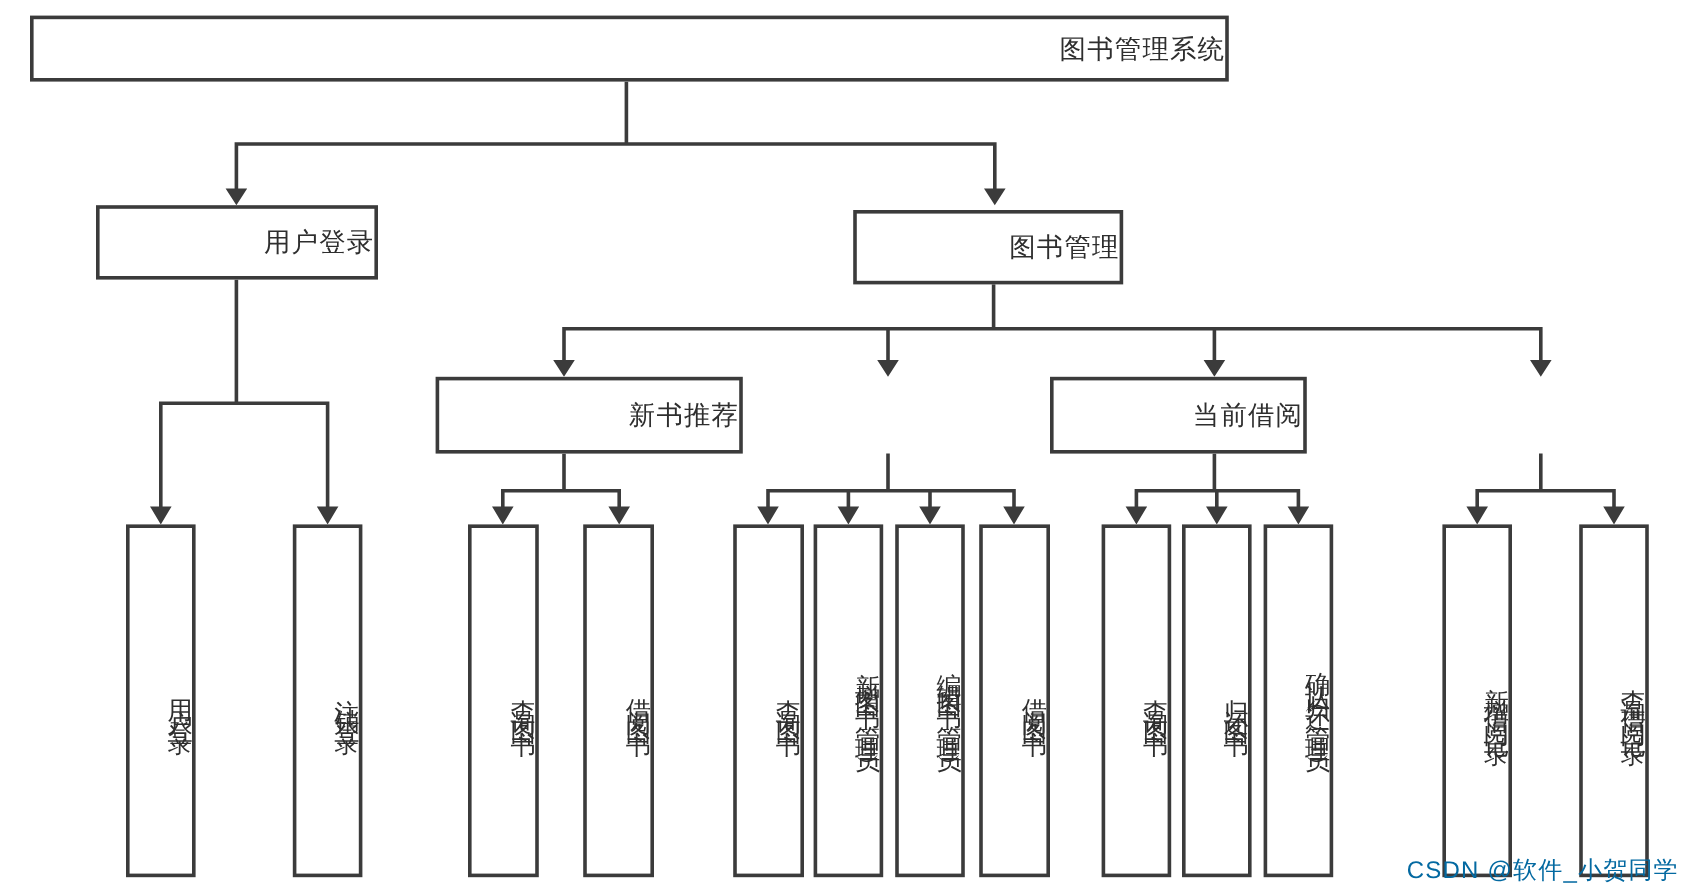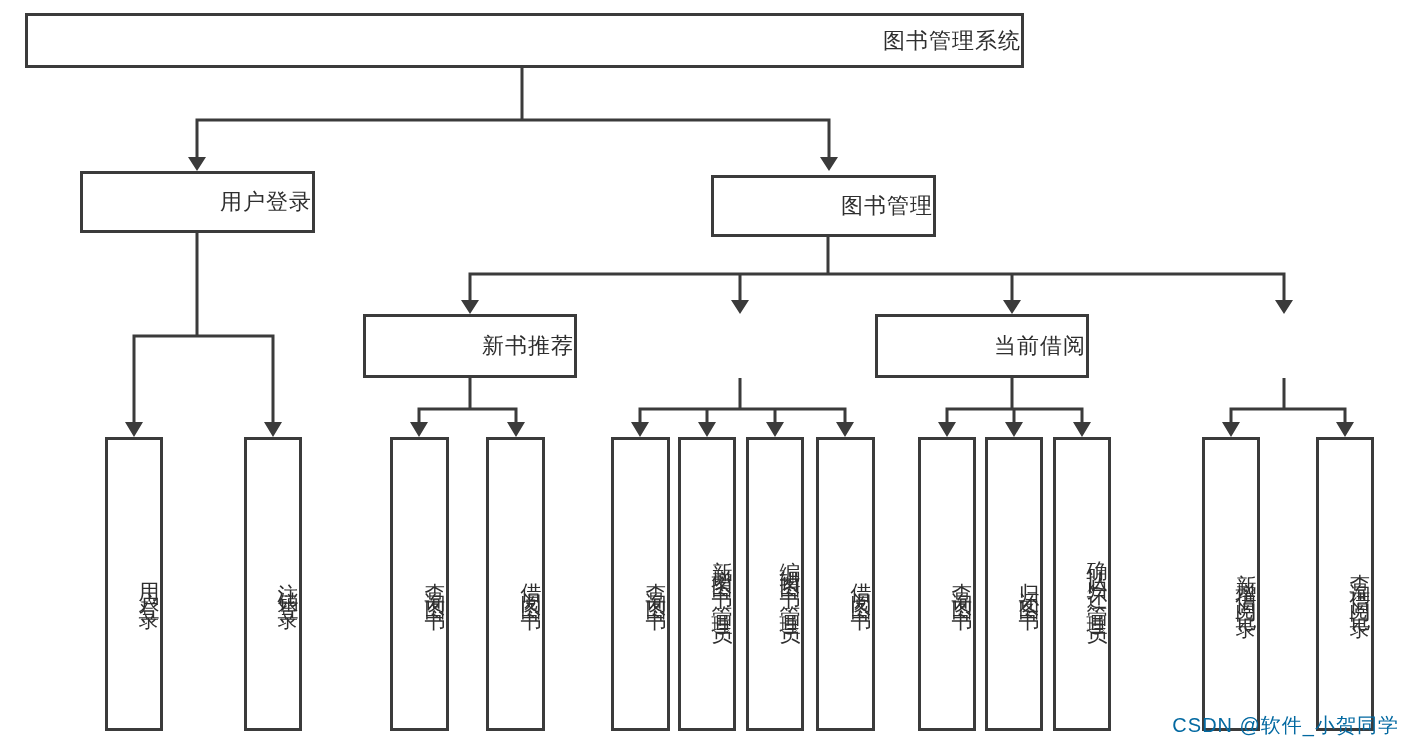--- a/index.html
+++ b/index.html
@@ -103,21 +103,21 @@
     <span>图书管理系统</span>
   </div>
 
   <div class="box hbox" style="left:80px; top:171px; width:235px; height:62px;">
     <span>用户登录</span>
   </div>
   <div class="box hbox" style="left:711px; top:175px; width:225px; height:62px;">
     <span>图书管理</span>
   </div>
 
-  <div class="box hbox" style="left:363px; top:314px; width:214px; height:64px;">
+  <div class="box hbox" style="left:363px; top:314px; width:256px; height:64px;">
     <span>新书推荐</span>
   </div>
   <div class="box hbox" style="left:875px; top:314px; width:214px; height:64px;">
     <span>当前借阅</span>
   </div>
 
   <div class="box vbox" style="left:105px; top:437px; width:58px; height:294px;">
     <span>用户登录</span>
   </div>
   <div class="box vbox" style="left:244px; top:437px; width:58px; height:294px;">

